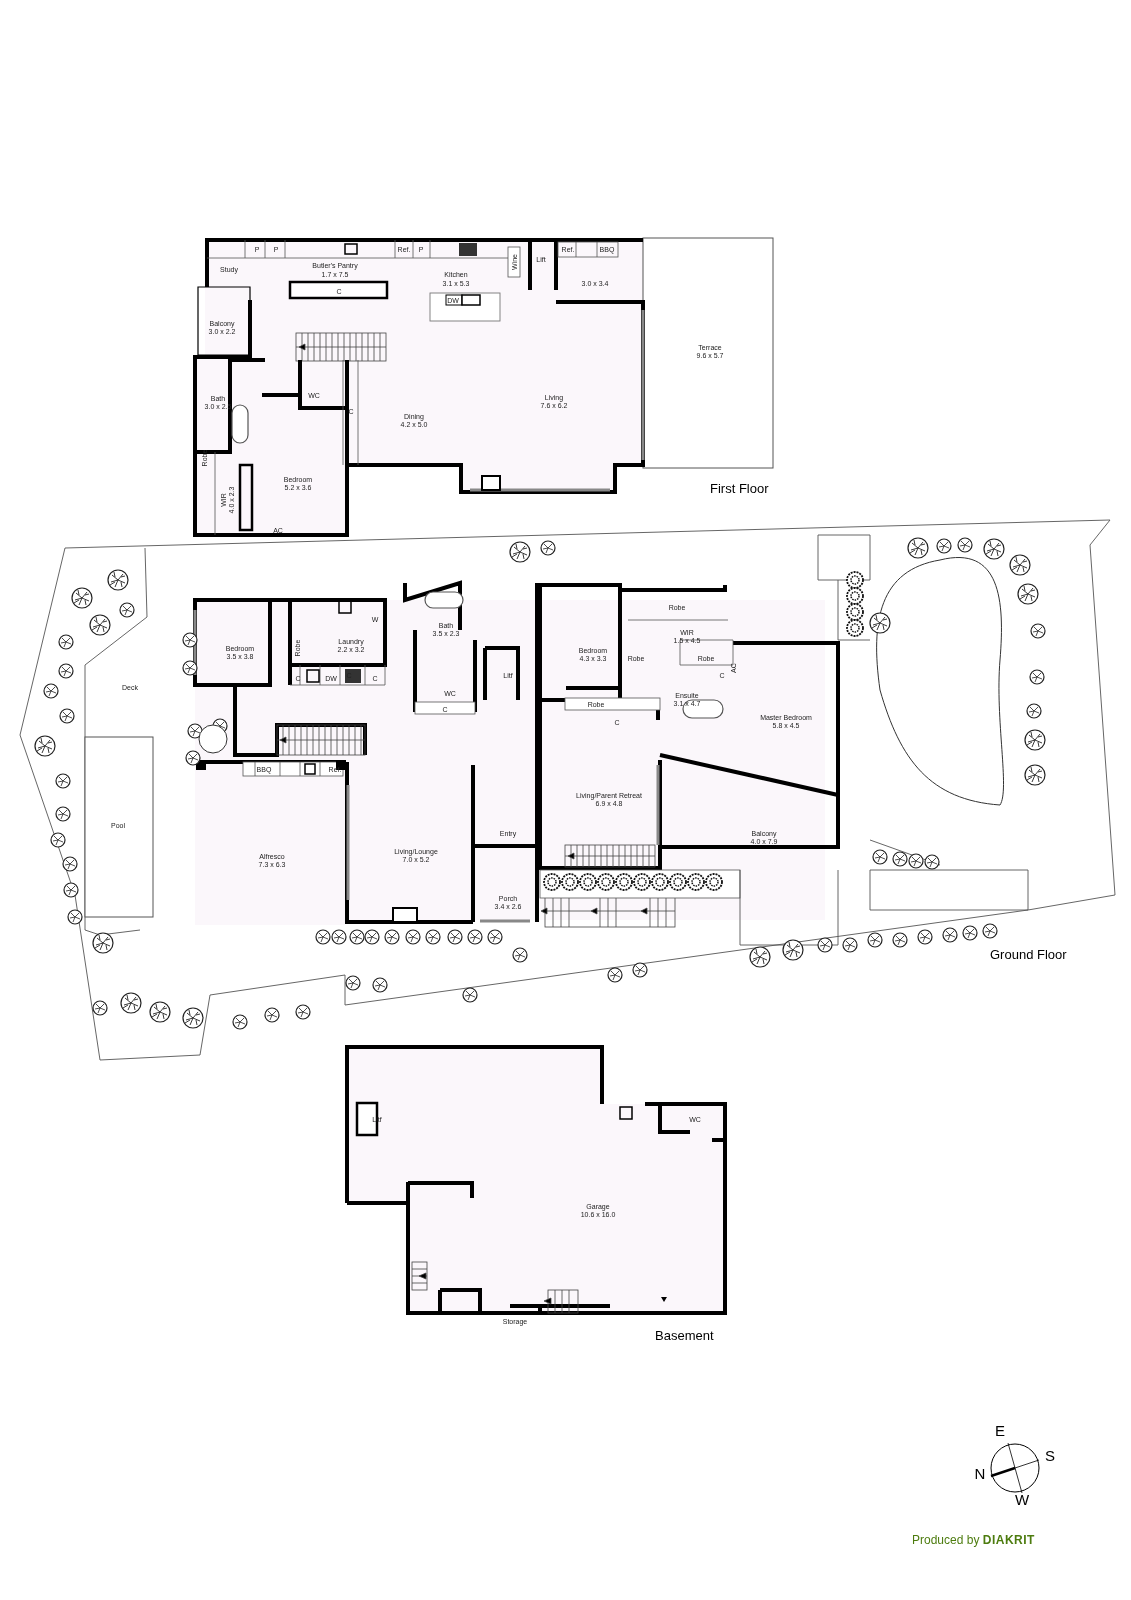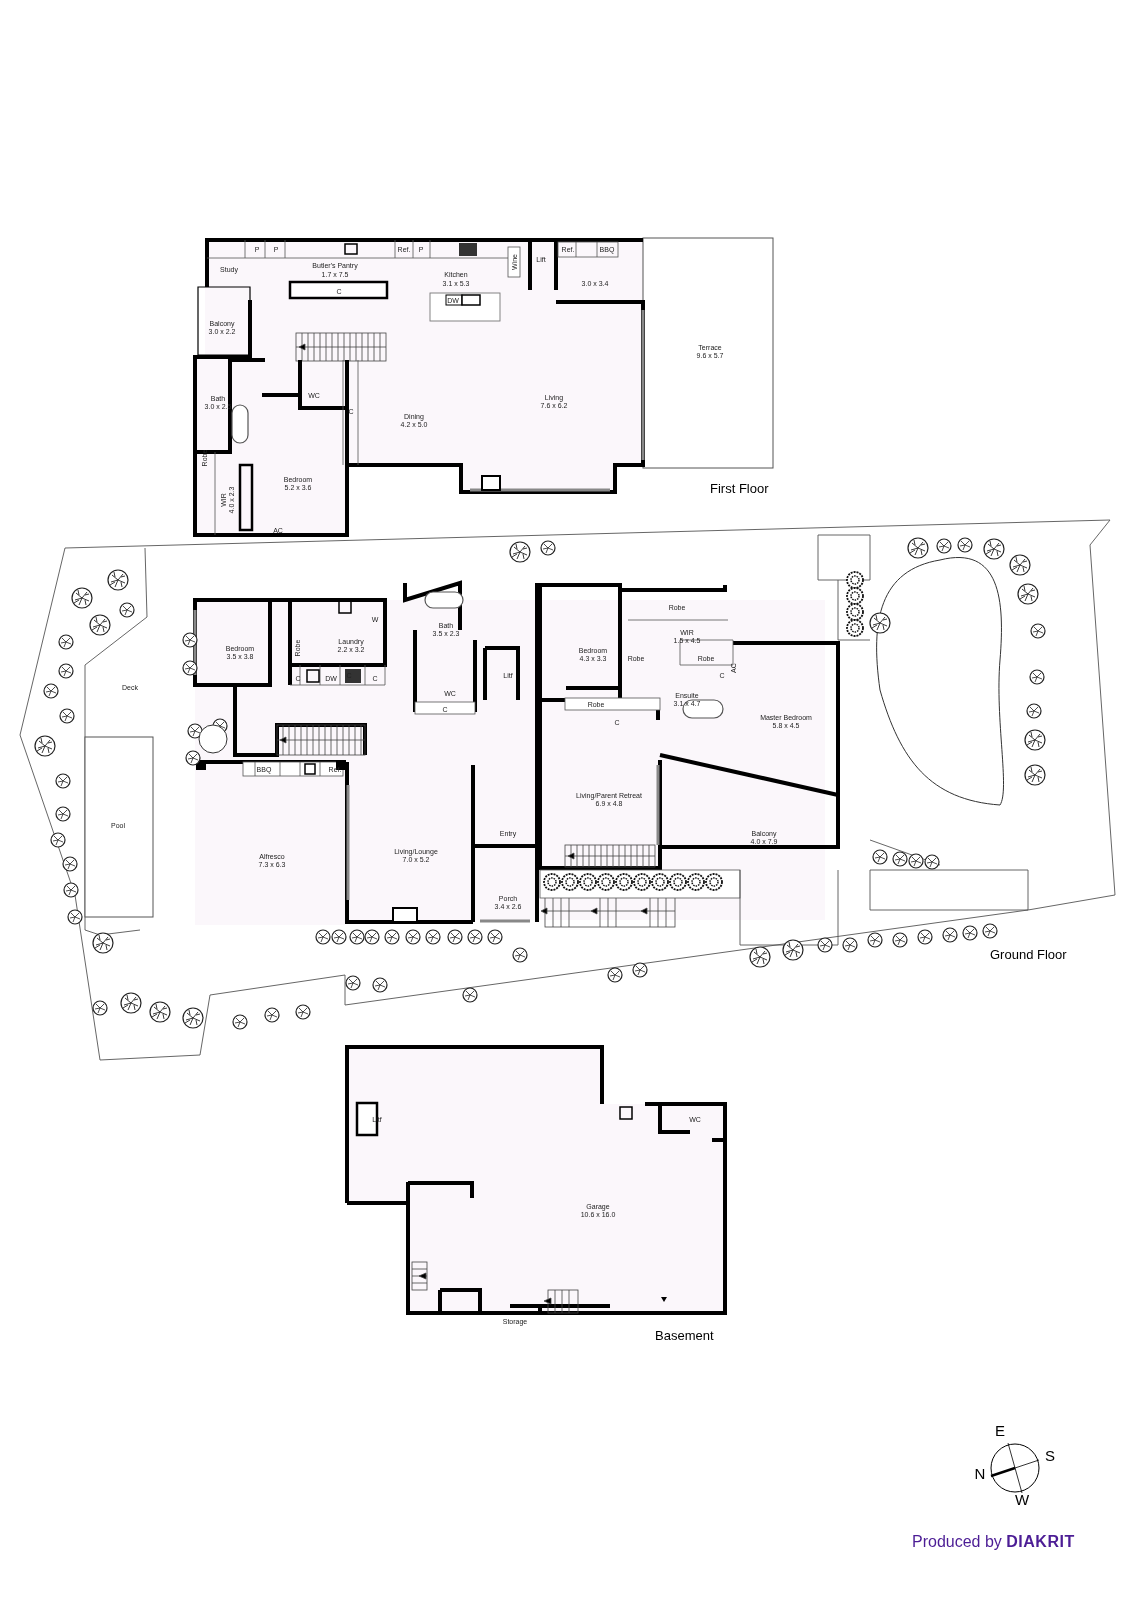--- a/index.html
+++ b/index.html
@@ -9,21 +9,21 @@
   .wallthin { fill: none; stroke: #000; stroke-width: 1.2; }
   .win { fill: none; stroke: #888; stroke-width: 3; }
   .line { fill: none; stroke: #555; stroke-width: 0.8; }
   .site { fill: none; stroke: #555; stroke-width: 0.9; }
   .floor { fill: #fbf7fb; }
   .tree { fill: #fff; stroke: #222; stroke-width: 1.2; }
   .stair { fill: none; stroke: #444; stroke-width: 0.8; }
   .lblsm { font-family: "Liberation Sans", sans-serif; font-size: 7px; fill: #222; text-anchor: middle; }
   .floortitle { font-family: "Liberation Sans", sans-serif; font-size: 13px; fill: #000; }
   .compass { font-family: "Liberation Sans", sans-serif; font-size: 15px; fill: #000; text-anchor: middle; }
-  .credit { position: absolute; left: 912px; top: 1533px; font-size: 16px; color: #4c1d95; white-space: nowrap; }
+  .credit { position: absolute; left: 912px; top: 1533px; font-size: 12px; color: #4d7c0f; white-space: nowrap; }
   .credit b { font-weight: bold; letter-spacing: 0.5px; }
 </style>
 </head>
 <body>
 
 <svg width="1131" height="1600" viewBox="0 0 1131 1600">
   <defs>
     <g id="tree">
       <circle r="10" class="tree"></circle>
       <path d="M0,0 L-6,-5 M0,0 L5,-6 M0,0 L7,3 M0,0 L-3,7 M0,0 L-7,2 M-3,-3 L-4,-8 M3,-3 L7,-4 M3,2 L4,7 M-3,2 L-8,5" stroke="#222" stroke-width="0.9" fill="none"></path>

